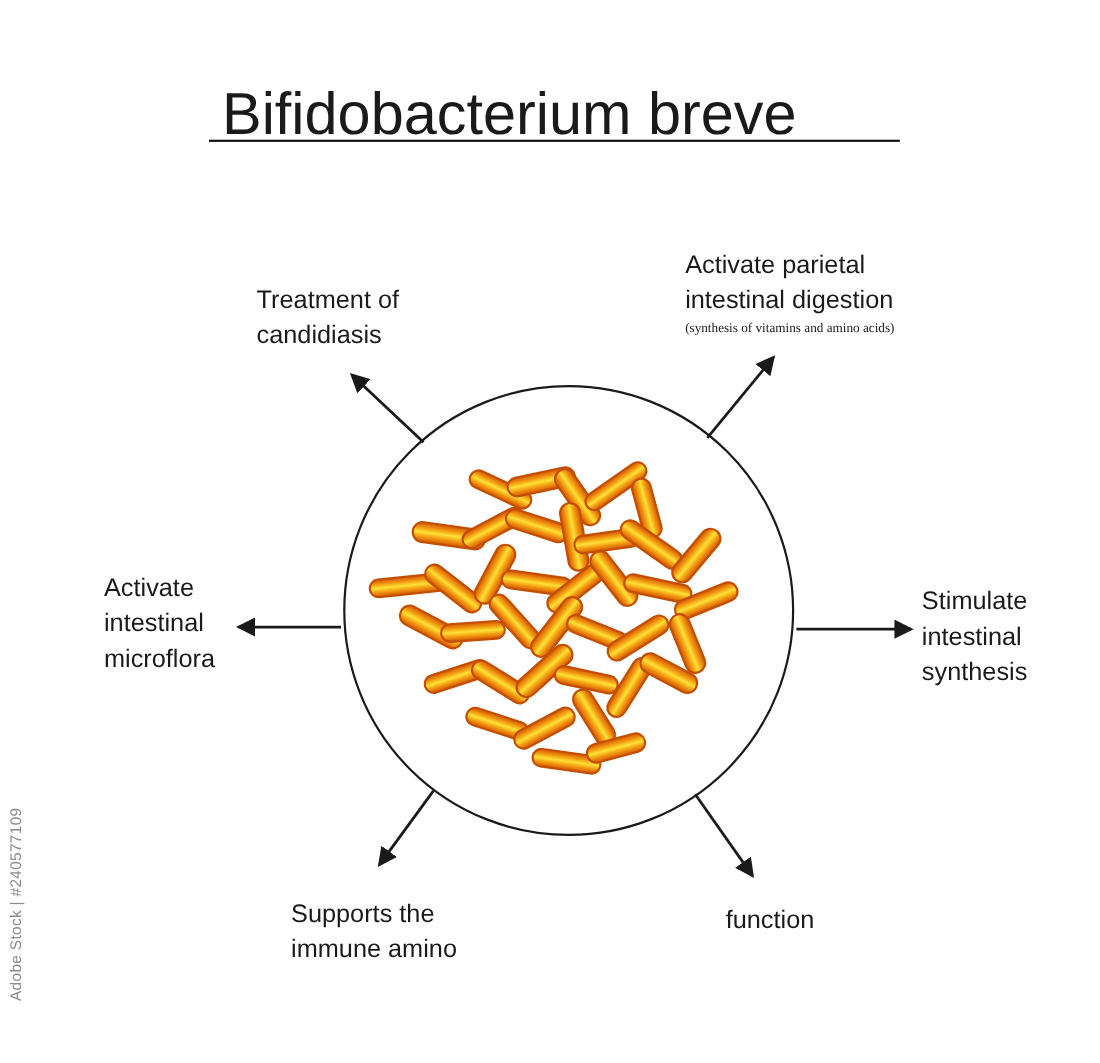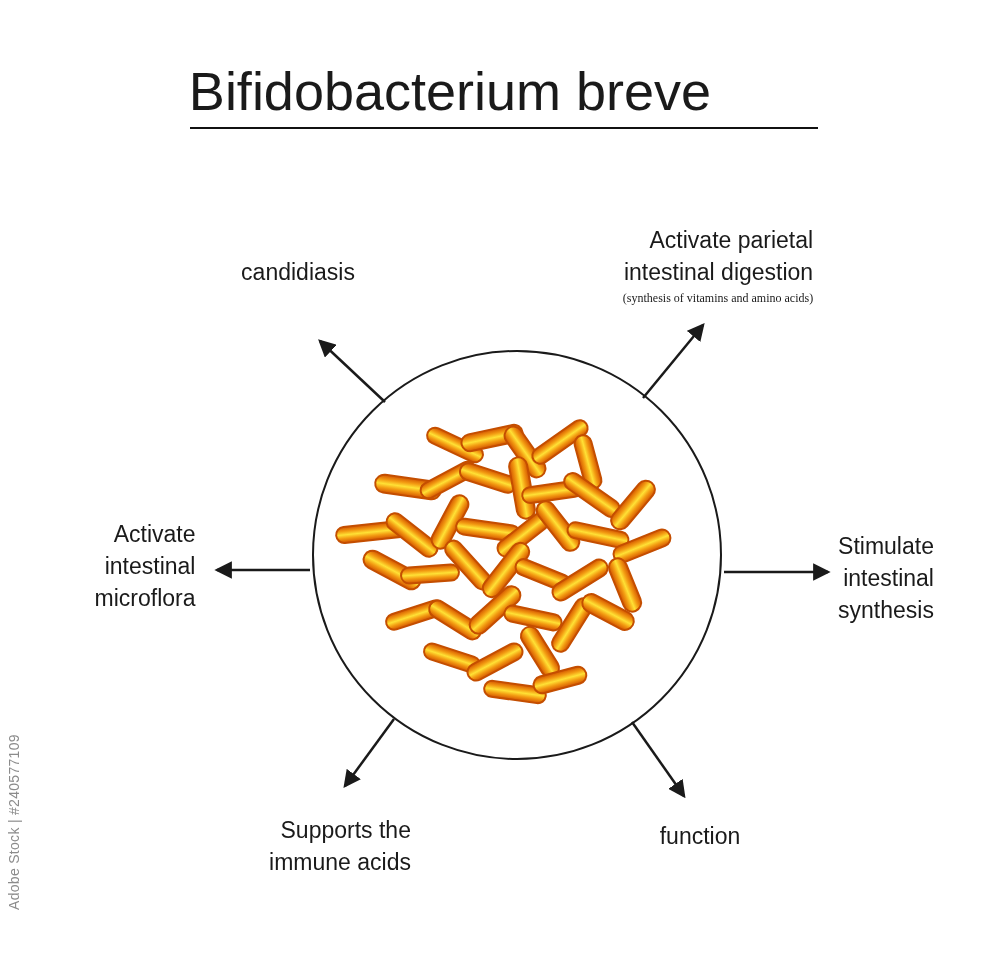--- a/index.html
+++ b/index.html
@@ -6,32 +6,32 @@
   body {
     width: 1000px; height: 966px;
     background: #ffffff;
     position: relative;
     overflow: hidden;
     font-family: "Liberation Sans", sans-serif;
     color: #1a1a1a;
   }
   .title {
     position: absolute; top: 60px; left: 0; width: 892px;
-    margin: 4px; text-align: center;
+    margin: 17px; text-align: center;
     font-size: 54px; font-weight: 400; line-height: 1;
   }
   .title-underline {
     position: absolute; left: 190px; top: 127px;
     width: 628px; height: 2px; background: #111111;
   }
   svg.diagram { position: absolute; left: 0; top: 0; }
   .label {
     position: absolute;
     transform: translateX(-50%);
-    text-align: right;
+    text-align: left;
     font-size: 23px; line-height: 32px;
     white-space: nowrap;
   }
   .label .note { font-size: 12px; line-height: 20px; font-family: Liberation Serif, serif; }
   .watermark {
     position: absolute; left: 6px; top: 910px;
     transform-origin: 0 0;
     transform: rotate(-90deg);
     font-size: 14px; color: #8b8b8b;
     white-space: nowrap;
@@ -105,20 +105,21 @@
       <rect x="-28" y="-9" width="56" height="18" rx="9" fill="url(#rodGrad)" stroke="#c44e00" stroke-width="2" transform="translate(608 612) rotate(28)"></rect>
       <rect x="-29" y="-8" width="58" height="16" rx="8" fill="url(#rodGrad)" stroke="#c44e00" stroke-width="2" transform="translate(452 658) rotate(18)"></rect>
       <rect x="-30" y="-8.5" width="60" height="17" rx="8.5" fill="url(#rodGrad)" stroke="#c44e00" stroke-width="2" transform="translate(495 662) rotate(-28)"></rect>
       <rect x="-28" y="-9" width="56" height="18" rx="9" fill="url(#rodGrad)" stroke="#c44e00" stroke-width="2" transform="translate(540 652) rotate(58)"></rect>
       <rect x="-31" y="-8" width="62" height="16" rx="8" fill="url(#rodGrad)" stroke="#c44e00" stroke-width="2" transform="translate(515 692) rotate(8)"></rect>
       <rect x="-27" y="-8.5" width="54" height="17" rx="8.5" fill="url(#rodGrad)" stroke="#c44e00" stroke-width="2" transform="translate(560 680) rotate(-15)"></rect>
     </g>
 </svg>
 
 <div class="label" style="left:298px; top:256px;">
+  <div>Treatment of</div>
   <div>candidiasis</div>
 </div>
 
 <div class="label" style="left:718px; top:224px;">
   <div>Activate parietal</div>
   <div>intestinal digestion</div>
   <div class="note">(synthesis of vitamins and amino acids)</div>
 </div>
 
 <div class="label" style="left:145px; top:518px;">
@@ -128,20 +129,20 @@
 </div>
 
 <div class="label" style="left:886px; top:530px;">
   <div>Stimulate</div>
   <div>intestinal</div>
   <div>synthesis</div>
 </div>
 
 <div class="label" style="left:340px; top:814px;">
   <div>Supports the</div>
-  <div>immune acids</div>
+  <div>immune amino</div>
 </div>
 
 <div class="label" style="left:700px; top:820px;">
   <div>function</div>
 </div>
 
 <div class="watermark">Adobe Stock  |  #240577109</div>
 
 </body></html>

